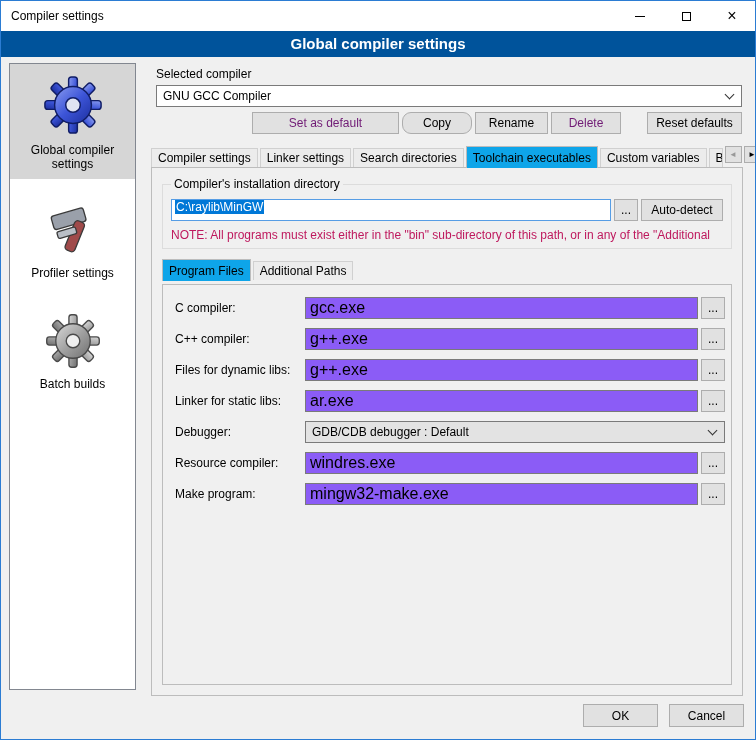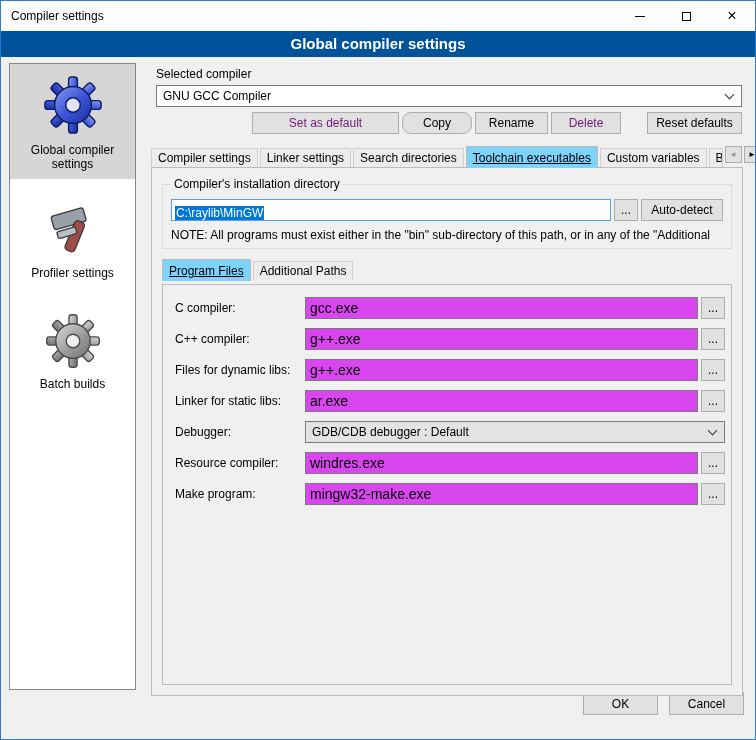--- a/index.html
+++ b/index.html
@@ -53,52 +53,52 @@
   .btn-set-default { margin-left:96px; width:147px; }
   .btn-copy { width:70px;border-radius:9px; }
   .btn-rename { width:73px; }
   .btn-delete { width:70px; }
   .btn-reset { width:95px; margin-left:auto; }
 
   
   .tabstrip { display:flex; align-items:flex-end; margin:12px 4px 0 5px; position:relative; z-index:2; }
   .tab { height:19px; line-height:19px; padding:0 6px; background:#ececec;
     border:1px solid #d0d0d0; border-bottom:0; margin-right:2px; white-space:nowrap; cursor:default; }
-  .tab.active { height:22px; line-height:22px; background:#7dd3fc; border-color:#bcbcbc; margin-bottom:-1px;text-decoration:underline; }
+  .tab.active { height:22px; line-height:22px; background:#0ea5e9; border-color:#bcbcbc; margin-bottom:-1px; }
   .tab.clip { max-width:36px; overflow:hidden; }
   .tab-arrows { margin-left:auto; display:flex; gap:2px; align-self:flex-start; }
   .tab-arrow { width:17px; height:17px; font-size:8px; padding:0; }
   .tab-arrow.disabled { color:#999; }
 
   .panel { border:1px solid #bcbcbc; background:#f0f0f0; margin:0 4px 0 5px;
     height:529px; position:relative; z-index:1; padding:8px; display:flex; flex-direction:column; }
 
   
   .groupbox { position:relative; border:1px solid #dcdcdc; margin:8px 2px 0; padding:14px 8px 4px; }
   .gb-title { position:absolute; top:-8px; left:8px; background:#f0f0f0; padding:0 3px; }
   .dir-row { display:flex; gap:3px; align-items:center; }
   .path-box { flex:1; height:22px; border:1px solid #569de5; background:#fff;
-    display:flex; align-items:flex-end; padding:0 3px; cursor:text; }
+    display:flex; align-items:flex-start; padding:0 3px; cursor:text; }
   .path-box .sel { background:#0078d7; color:#fff; padding:0 1px; white-space:nowrap; }
   .btn.browse { width:24px; padding:0; flex:none; }
   .btn.autodetect { width:82px; flex:none; }
-  .note { margin:7px 0 2px; color:#000000; white-space:nowrap; overflow:hidden; }
+  .note { margin:7px 0 2px; color:#be185d; white-space:nowrap; overflow:hidden; }
 
   
   .subtabstrip { display:flex; align-items:flex-end; margin:10px 0 4px 2px; position:relative; z-index:2; }
   .inner-panel { border:1px solid #bcbcbc; background:#f0f0f0; flex:1;
     margin:0 2px 2px; padding:12px 4px 6px; position:relative; z-index:1; }
   .frow { display:flex; align-items:center; margin:0 2px 9px 8px; }
   .frow label { width:130px; flex:none; }
-  .field-input { flex:1; height:22px; border:1px solid #7a7a7a; background:#d946ef;
-    padding:0 4px; font-family:inherit; font-size:14px; }
+  .field-input { flex:1; height:22px; border:1px solid #7a7a7a; background:#8b5cf6;
+    padding:0 4px; font-family:inherit; font-size:16px; }
   .frow .combo.gray { flex:1; background:#e3e3e3; }
 
   
-  .footer-btn { position:absolute; bottom:24px; height:23px; width:75px; }
+  .footer-btn { position:absolute; bottom:12px; height:23px; width:75px; }
   .btn-ok { right:97px; }
   .btn-cancel { right:11px; }
 </style>
 </head>
 <body>
 
 <div class="window">
 
   <div class="titlebar">
     <span class="title">Compiler settings</span>

